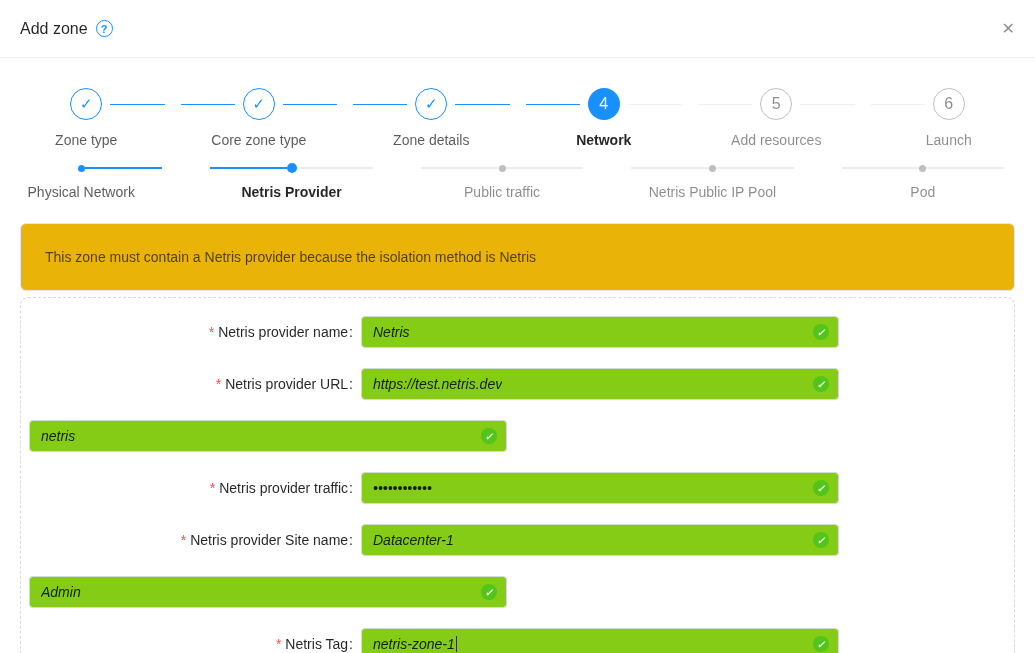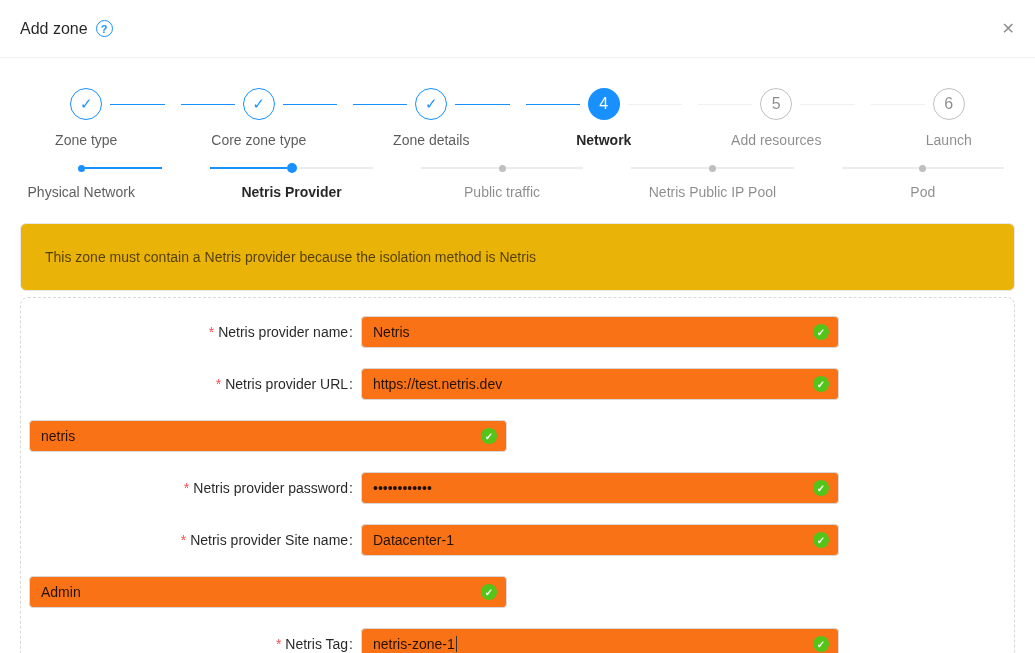--- a/index.html
+++ b/index.html
@@ -78,23 +78,24 @@
   }
   .form-row { display:flex; align-items:center; margin-bottom:20px; }
   .form-label {
     width:332px; text-align:right; font-size:14px;
     color:rgba(0,0,0,0.85); white-space:nowrap;
   }
   .required-marker { color:#ff4d4f; margin-right:4px; }
   .colon { margin-left:1px; }
   .input-box {
     position:relative; width:478px; height:32px; margin-left:8px;
-    border:1px solid #d9d9d9; border-radius:4px; background:#f97316;
+    border:1px solid #d9d9d9; border-radius:4px; background:#84cc16;
     display:flex; align-items:center; padding:0 34px 0 11px;
     cursor:text;
+    font-style:italic;
   }
   .input-text { font-size:14px; color:rgba(0,0,0,0.85); white-space:nowrap; overflow:hidden; }
   .text-caret { flex:none; width:1px; height:16px; background:#333; margin-left:1px; }
   .valid-badge {
     position:absolute; right:9px; top:50%; transform:translateY(-50%);
     width:16px; height:16px; border-radius:50%;
     background:#52c41a; color:#fff; font-size:10px; font-weight:bold;
     display:flex; align-items:center; justify-content:center;
   }
 
@@ -238,21 +239,21 @@
 
   <div class="form-row">
     <div class="input-box">
       <span class="input-text">netris</span>
       <span class="valid-badge">✓</span>
     </div>
   </div>
 
   <div class="form-row">
     <div class="form-label">
-      <span class="required-marker">*</span><span>Netris provider password</span><span class="colon">:</span>
+      <span class="required-marker">*</span><span>Netris provider traffic</span><span class="colon">:</span>
     </div>
     <div class="input-box">
       <span class="input-text">••••••••••••</span>
       <span class="valid-badge">✓</span>
     </div>
   </div>
 
   <div class="form-row">
     <div class="form-label">
       <span class="required-marker">*</span><span>Netris provider Site name</span><span class="colon">:</span>

